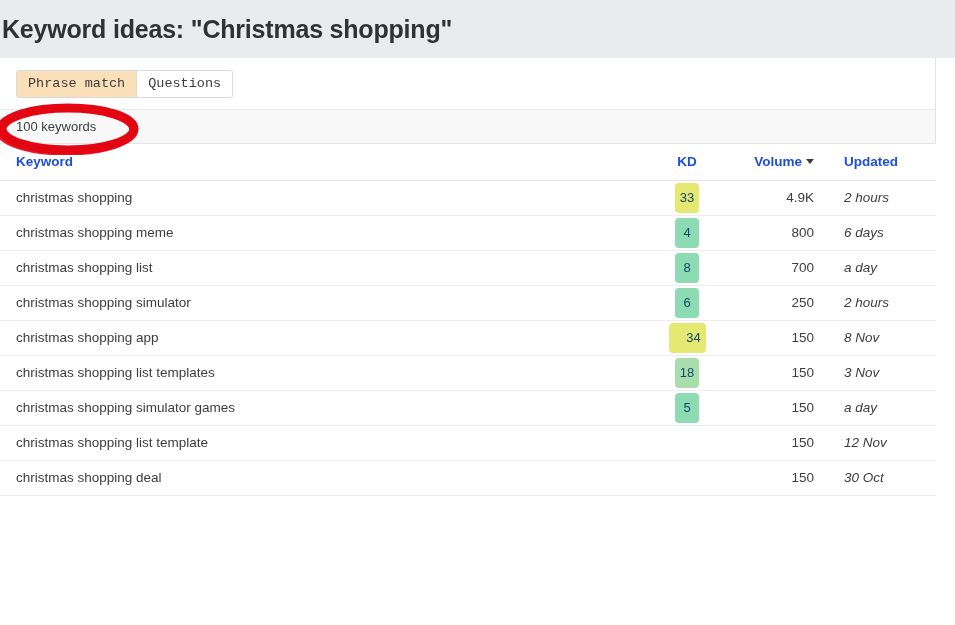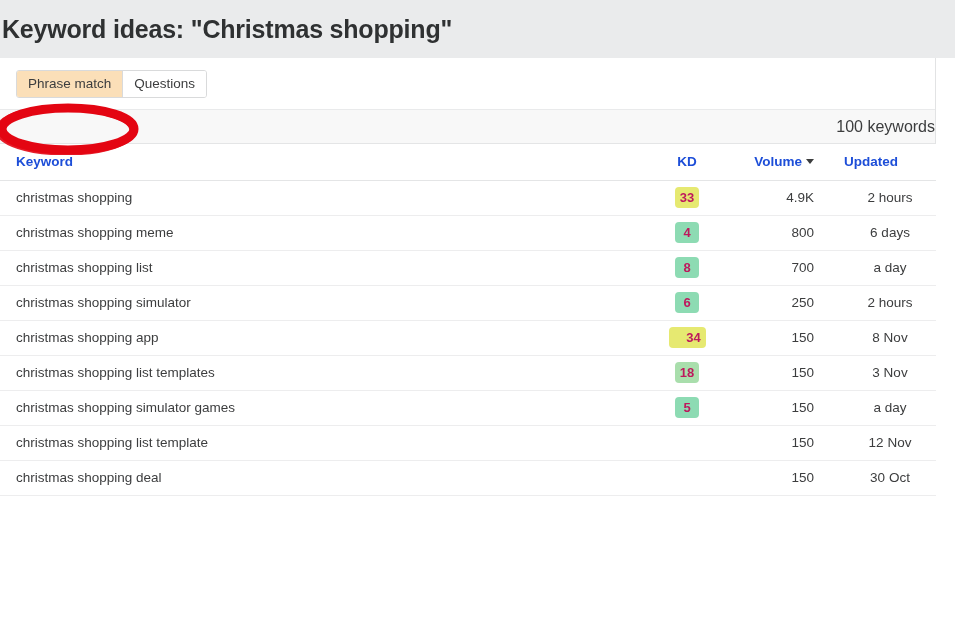--- a/index.html
+++ b/index.html
@@ -77,41 +77,41 @@
   .tab {
     display: flex;
     align-items: center;
     justify-content: center;
     padding: 8px 11px;
     font-size: 13.5px;
     color: #3c3d3e;
     background: #ffffff;
     cursor: pointer;
     white-space: nowrap;
+    font-family: Liberation Mono, monospace;
   }
   .tab + .tab {
     border-left: 1px solid #d9dadb;
   }
   .tab.active {
     background: #fbdfb8;
   }
 
   
   .count-band {
     height: 35px;
     background: #f8f8f8;
     border-top: 1px solid #e9eaeb;
     border-bottom: 1px solid #e4e5e6;
     display: flex;
     align-items: center;
     padding-left: 16px;
     box-sizing: border-box;
-    font-size: 16px;
+    font-size: 13px;
     color: #3c3d3e;
-    justify-content: flex-end;
   }
 
   
   .ktable {
     width: 936px;
     border-collapse: collapse;
     table-layout: fixed;
     background: #ffffff;
   }
   .ktable th,
@@ -164,36 +164,36 @@
   }
   .td-kd {
     text-align: center;
     padding-right: 8px !important;
   }
   .td-volume {
     text-align: right;
     padding-right: 14px !important;
   }
   .td-updated {
-    text-align: center;
+    text-align: left;
     padding-left: 16px !important;
     white-space: nowrap;
+    font-style: italic;
   }
 
   .kd-badge {
     display: inline-flex;
     align-items: center;
     justify-content: center;
     width: 24px;
-    height: 21px;
+    height: 30px;
     border-radius: 4px;
     font-size: 13px;
-    color: #be185d;
+    color: #0c4a6e;
     line-height: 1;
-    font-weight: bold;
   }
 
   .sort-caret {
     display: inline-block;
     width: 0;
     height: 0;
     margin-left: 4px;
     vertical-align: 2px;
     border-left: 4.5px solid transparent;
     border-right: 4.5px solid transparent;

